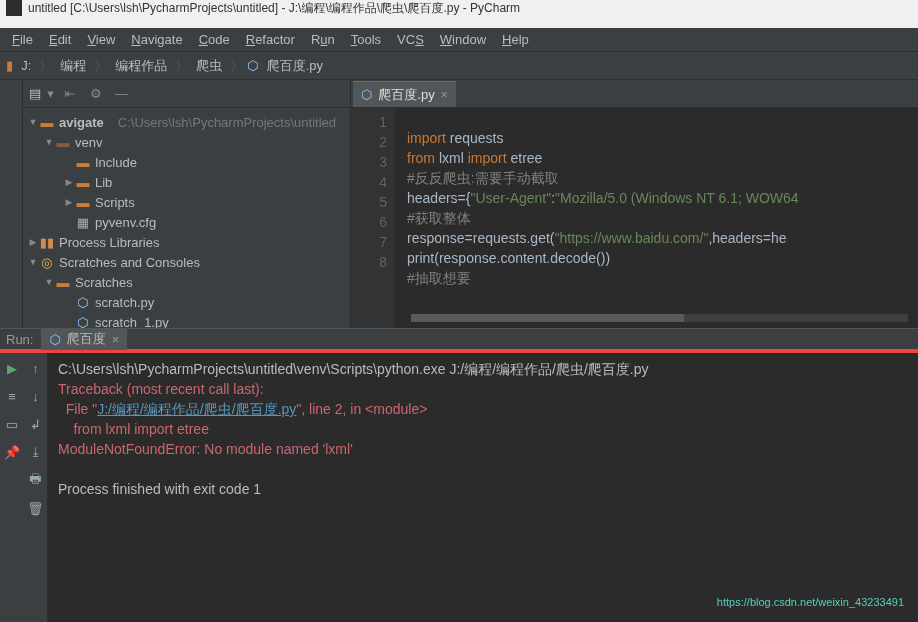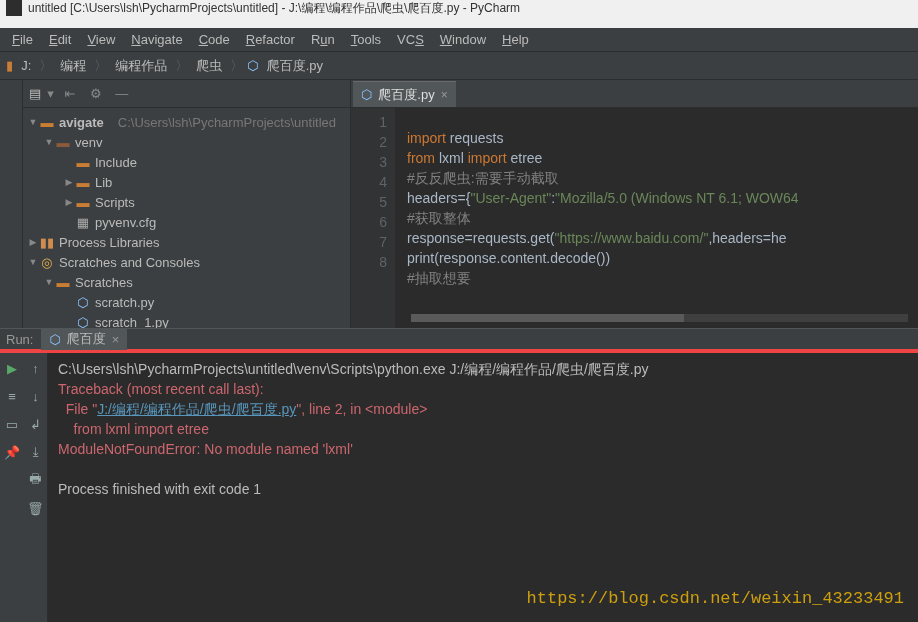--- a/index.html
+++ b/index.html
@@ -54,21 +54,21 @@
 .run-header .rtab { background: #515658; padding: 2px 8px; display: flex; align-items: center; gap: 6px; }
 .run-body { flex: 1; display: flex; }
 .run-tools { width: 24px; background: #3c3f41; display: flex; flex-direction: column; align-items: center; padding-top: 6px; gap: 10px; color: #9aa; }
 .run-tools2 { width: 24px; background: #3c3f41; display: flex; flex-direction: column; align-items: center; padding-top: 6px; gap: 10px; color: #9aa; border-right: 1px solid #2d2d2d; }
 .run-tool { width: 18px; height: 18px; display: flex; align-items: center; justify-content: center; font-size: 13px; cursor: pointer; }
 .play { color: #59a869; }
 .console { flex: 1; padding: 6px 10px; font-family: Consolas, monospace; font-size: 14px; line-height: 20px; white-space: pre; color: #bbb; overflow: hidden; }
 .err { color: #cc666e; }
 .errlink { color: #5896bc; text-decoration: underline; }
 
-.watermark { position: absolute; bottom: 14px; right: 14px; color: #eab308; font-size: 17px; font-family: Liberation Mono, monospace; opacity: 0.85; }
+.watermark { position: absolute; bottom: 14px; right: 14px; color: #5eead4; font-size: 11px; font-family: Liberation Sans, sans-serif; opacity: 0.85; }
 </style>
 </head>
 <body>
 
 <div class="titlebar">
   <span class="icon"></span>
   <span>untitled [C:\Users\lsh\PycharmProjects\untitled] - J:\编程\编程作品\爬虫\爬百度.py - PyCharm</span>
 </div>
 
 <div class="menubar">

